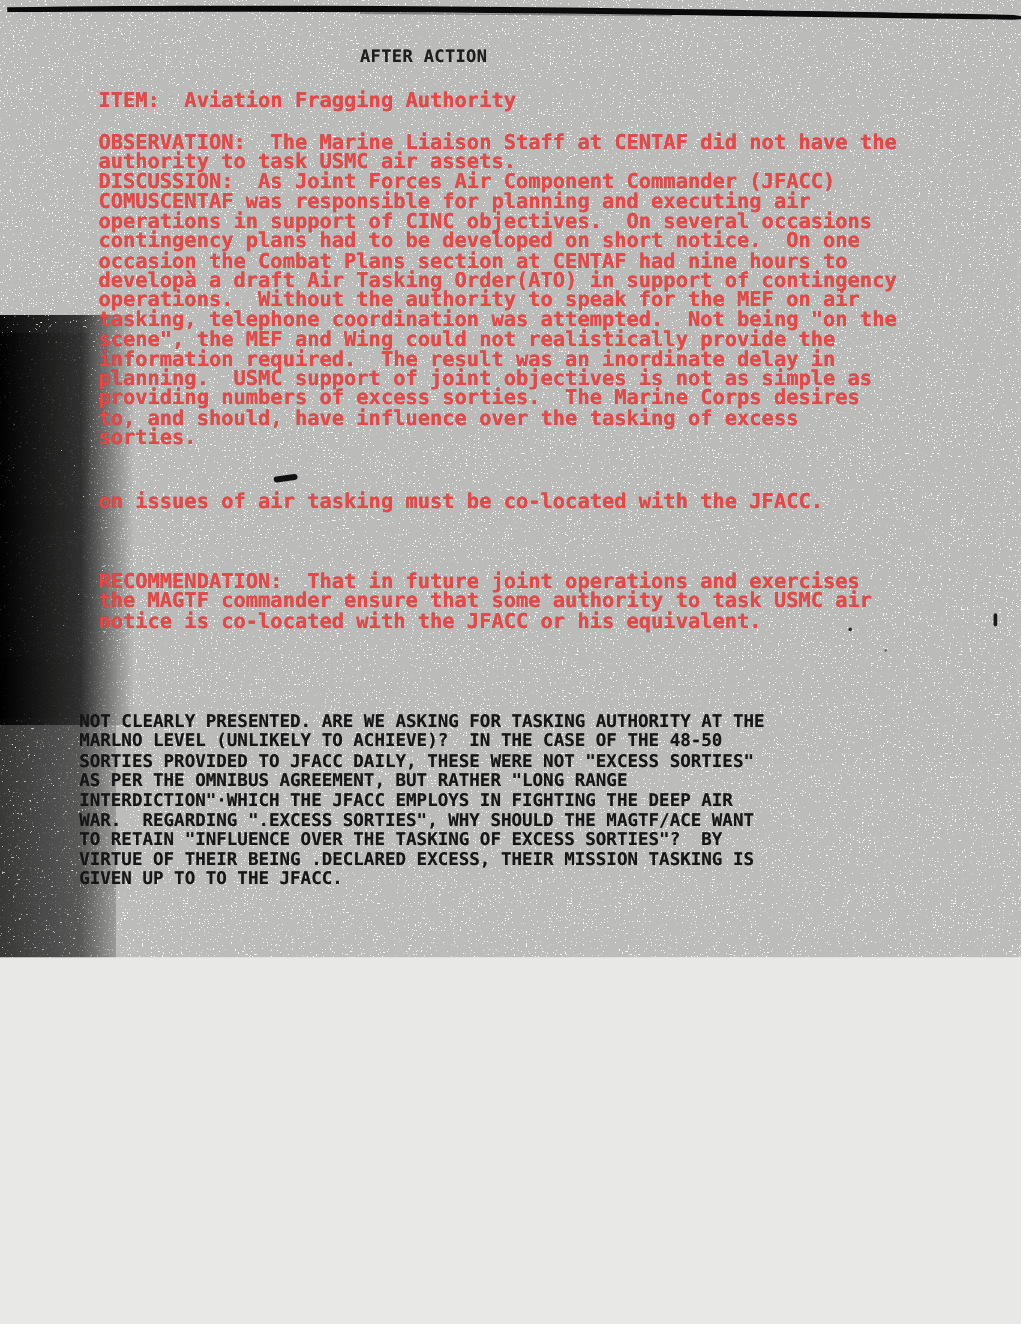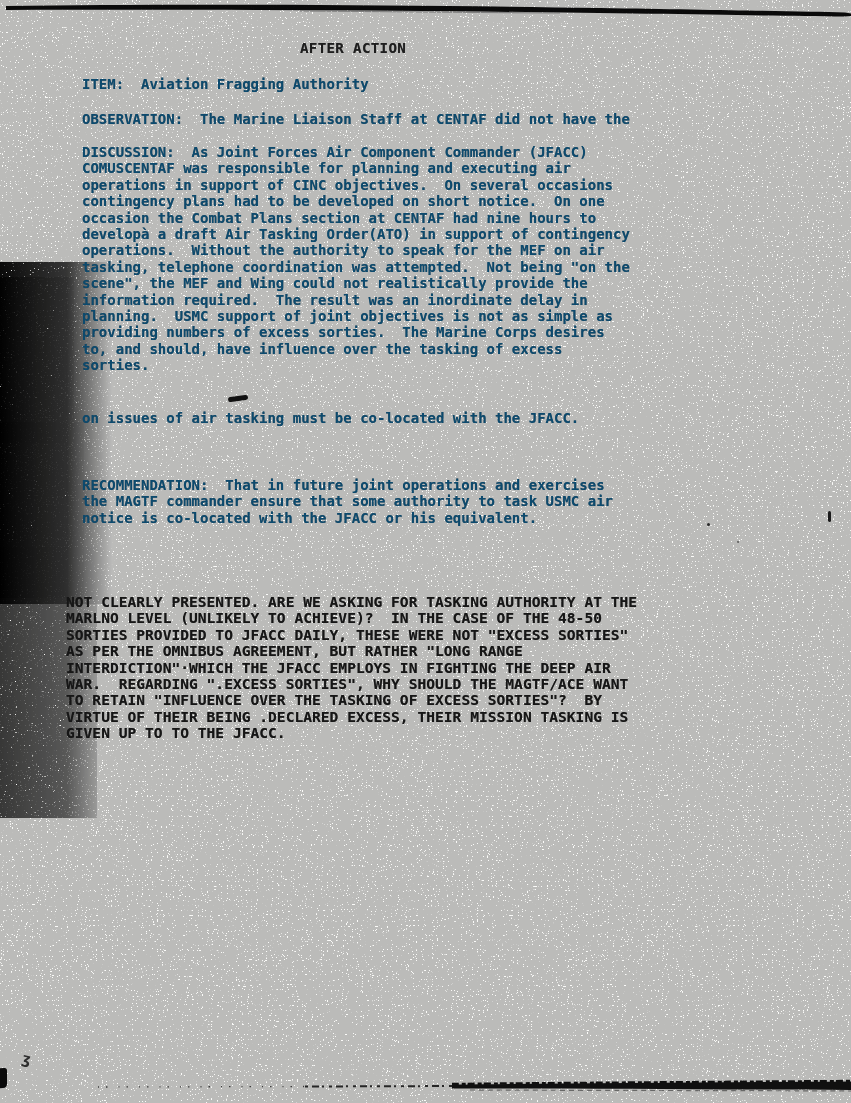--- a/index.html
+++ b/index.html
@@ -1,32 +1,32 @@
 <!DOCTYPE html>
 <html><head>
 <meta charset="utf-8">
 <style>
   html,body{margin:0;padding:0;background:#e8e8e6;}
   .page{
     position:relative;
-    width:851px;height:1103px;
+    width:851px;height:798px;
     background:#fbfbf9;
     overflow:hidden;
     font-family:"DejaVu Sans Mono", monospace;
   }
   .heading{
     position:absolute;left:300px;top:40px;
     font-size:14.2px;line-height:16.4px;font-weight:700;
     letter-spacing:.3px;color:#1e1e1e;white-space:pre;
     text-shadow:0 0 .5px rgba(30,30,30,.55);
   }
   .para{
     position:absolute;left:82px;
-    font-size:14px;line-height:16.4px;font-weight:700;
-    color:#0c4a6e;white-space:pre;
+    font-size:17px;line-height:16.4px;font-weight:700;
+    color:#ef4444;white-space:pre;
     text-shadow:0 0 .5px rgba(30,30,30,.5);
   }
   .p-item{top:76px}
   .p-observation{top:111px}
   .p-discussion{top:144px}
   .p-lessons{top:410px}
   .p-recommendation{top:477px}
   .comment{
     position:absolute;left:66px;top:594px;
     font-size:14.6px;line-height:16.4px;font-weight:700;
@@ -101,21 +101,21 @@
                C700,1089.5 560,1088 452,1088.5 Z" fill="#101010"></path>
       <path d="M452,1084 C560,1083 700,1082 851,1081" stroke="#101010" fill="none" stroke-width="2.4" stroke-dasharray="7,3,4,2"></path>
       <path d="M470,1090 C600,1090.5 740,1090.5 851,1091" stroke="#444" fill="none" stroke-width="1.2" stroke-dasharray="5,4" opacity="0.7"></path>
     </g>
   </svg>
 
   <div class="heading">AFTER ACTION</div>
 
   <div class="para p-item"><div class="line">ITEM:  Aviation Fragging Authority</div></div>
 
-  <div class="para p-observation"><div class="line">OBSERVATION:  The Marine Liaison Staff at CENTAF did not have the</div></div>
+  <div class="para p-observation"><div class="line">OBSERVATION:  The Marine Liaison Staff at CENTAF did not have the</div><div class="line">authority to task USMC air assets.</div></div>
 
   <div class="para p-discussion"><div class="line">DISCUSSION:  As Joint Forces Air Component Commander (JFACC)</div><div class="line">COMUSCENTAF was responsible for planning and executing air</div><div class="line">operations in support of CINC objectives.  On several occasions</div><div class="line">contingency plans had to be developed on short notice.  On one</div><div class="line">occasion the Combat Plans section at CENTAF had nine hours to</div><div class="line">developà a draft Air Tasking Order(ATO) in support of contingency</div><div class="line">operations.  Without the authority to speak for the MEF on air</div><div class="line">tasking, telephone coordination was attempted.  Not being "on the</div><div class="line">scene", the MEF and Wing could not realistically provide the</div><div class="line">information required.  The result was an inordinate delay in</div><div class="line">planning.  USMC support of joint objectives is not as simple as</div><div class="line">providing numbers of excess sorties.  The Marine Corps desires</div><div class="line">to, and should, have influence over the tasking of excess</div><div class="line">sorties.</div></div>
 
   <div class="para p-lessons"><div class="line">on issues of air tasking must be co-located with the JFACC.</div></div>
 
   <div class="para p-recommendation"><div class="line">RECOMMENDATION:  That in future joint operations and exercises</div><div class="line">the MAGTF commander ensure that some authority to task USMC air</div><div class="line">notice is co-located with the JFACC or his equivalent.</div></div>
 
   <div class="comment"><div class="line">NOT CLEARLY PRESENTED. ARE WE ASKING FOR TASKING AUTHORITY AT THE</div><div class="line">MARLNO LEVEL (UNLIKELY TO ACHIEVE)?  IN THE CASE OF THE 48-50</div><div class="line">SORTIES PROVIDED TO JFACC DAILY, THESE WERE NOT "EXCESS SORTIES"</div><div class="line">AS PER THE OMNIBUS AGREEMENT, BUT RATHER "LONG RANGE</div><div class="line">INTERDICTION"·WHICH THE JFACC EMPLOYS IN FIGHTING THE DEEP AIR</div><div class="line">WAR.  REGARDING ".EXCESS SORTIES", WHY SHOULD THE MAGTF/ACE WANT</div><div class="line">TO RETAIN "INFLUENCE OVER THE TASKING OF EXCESS SORTIES"?  BY</div><div class="line">VIRTUE OF THEIR BEING .DECLARED EXCESS, THEIR MISSION TASKING IS</div><div class="line">GIVEN UP TO TO THE JFACC.</div></div>
 
   <div class="dash-mark"></div>

